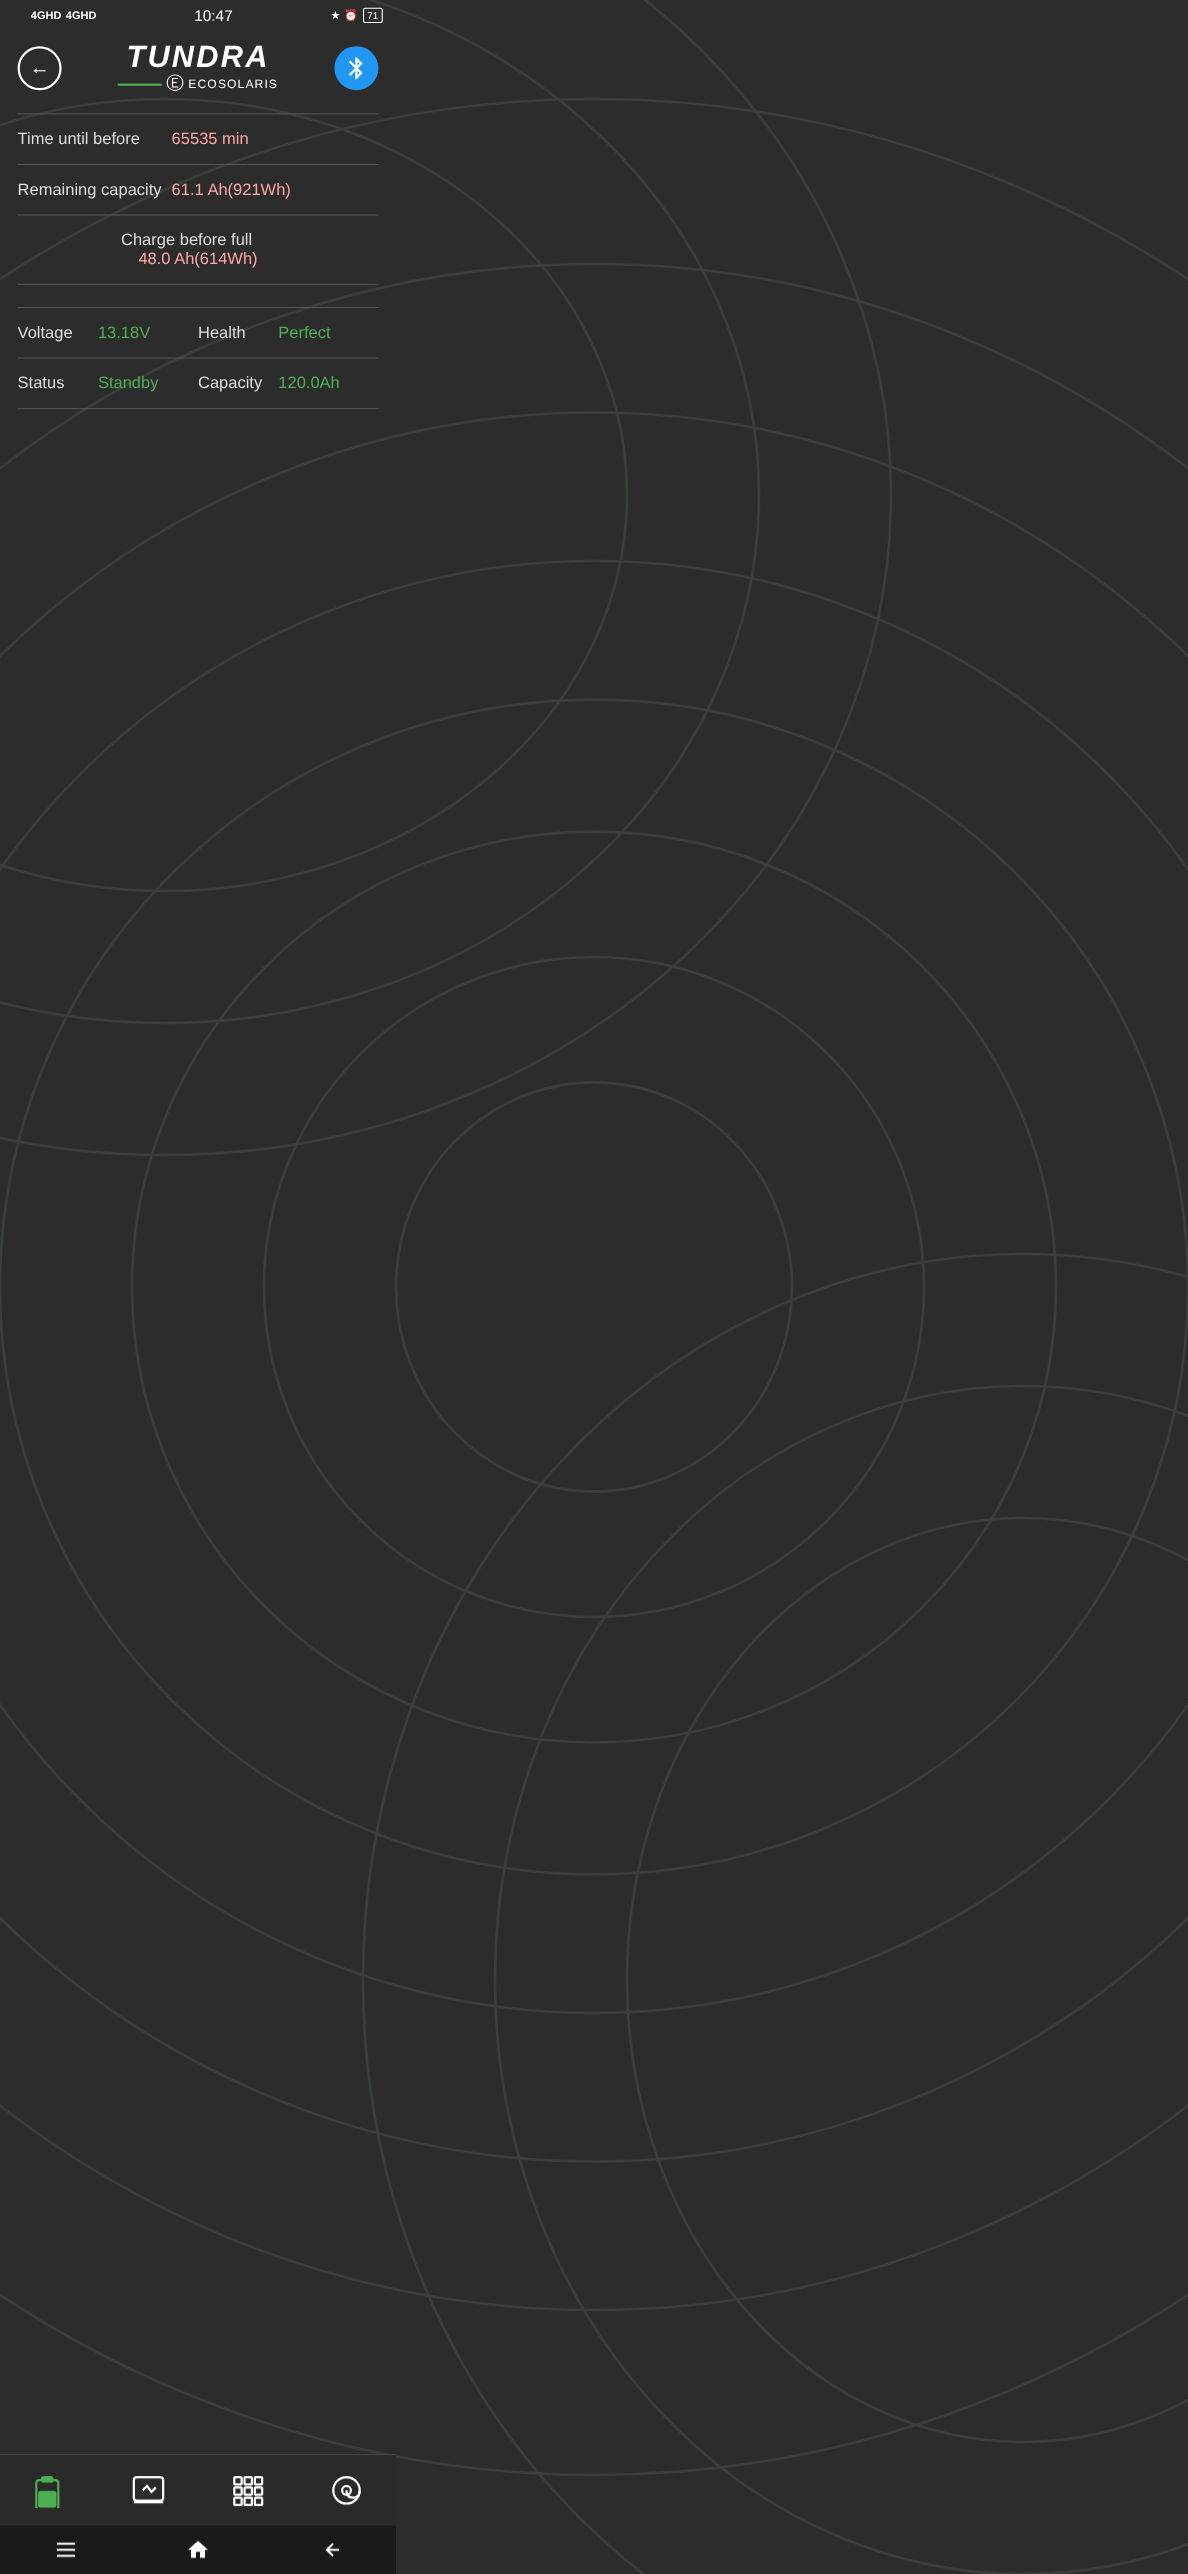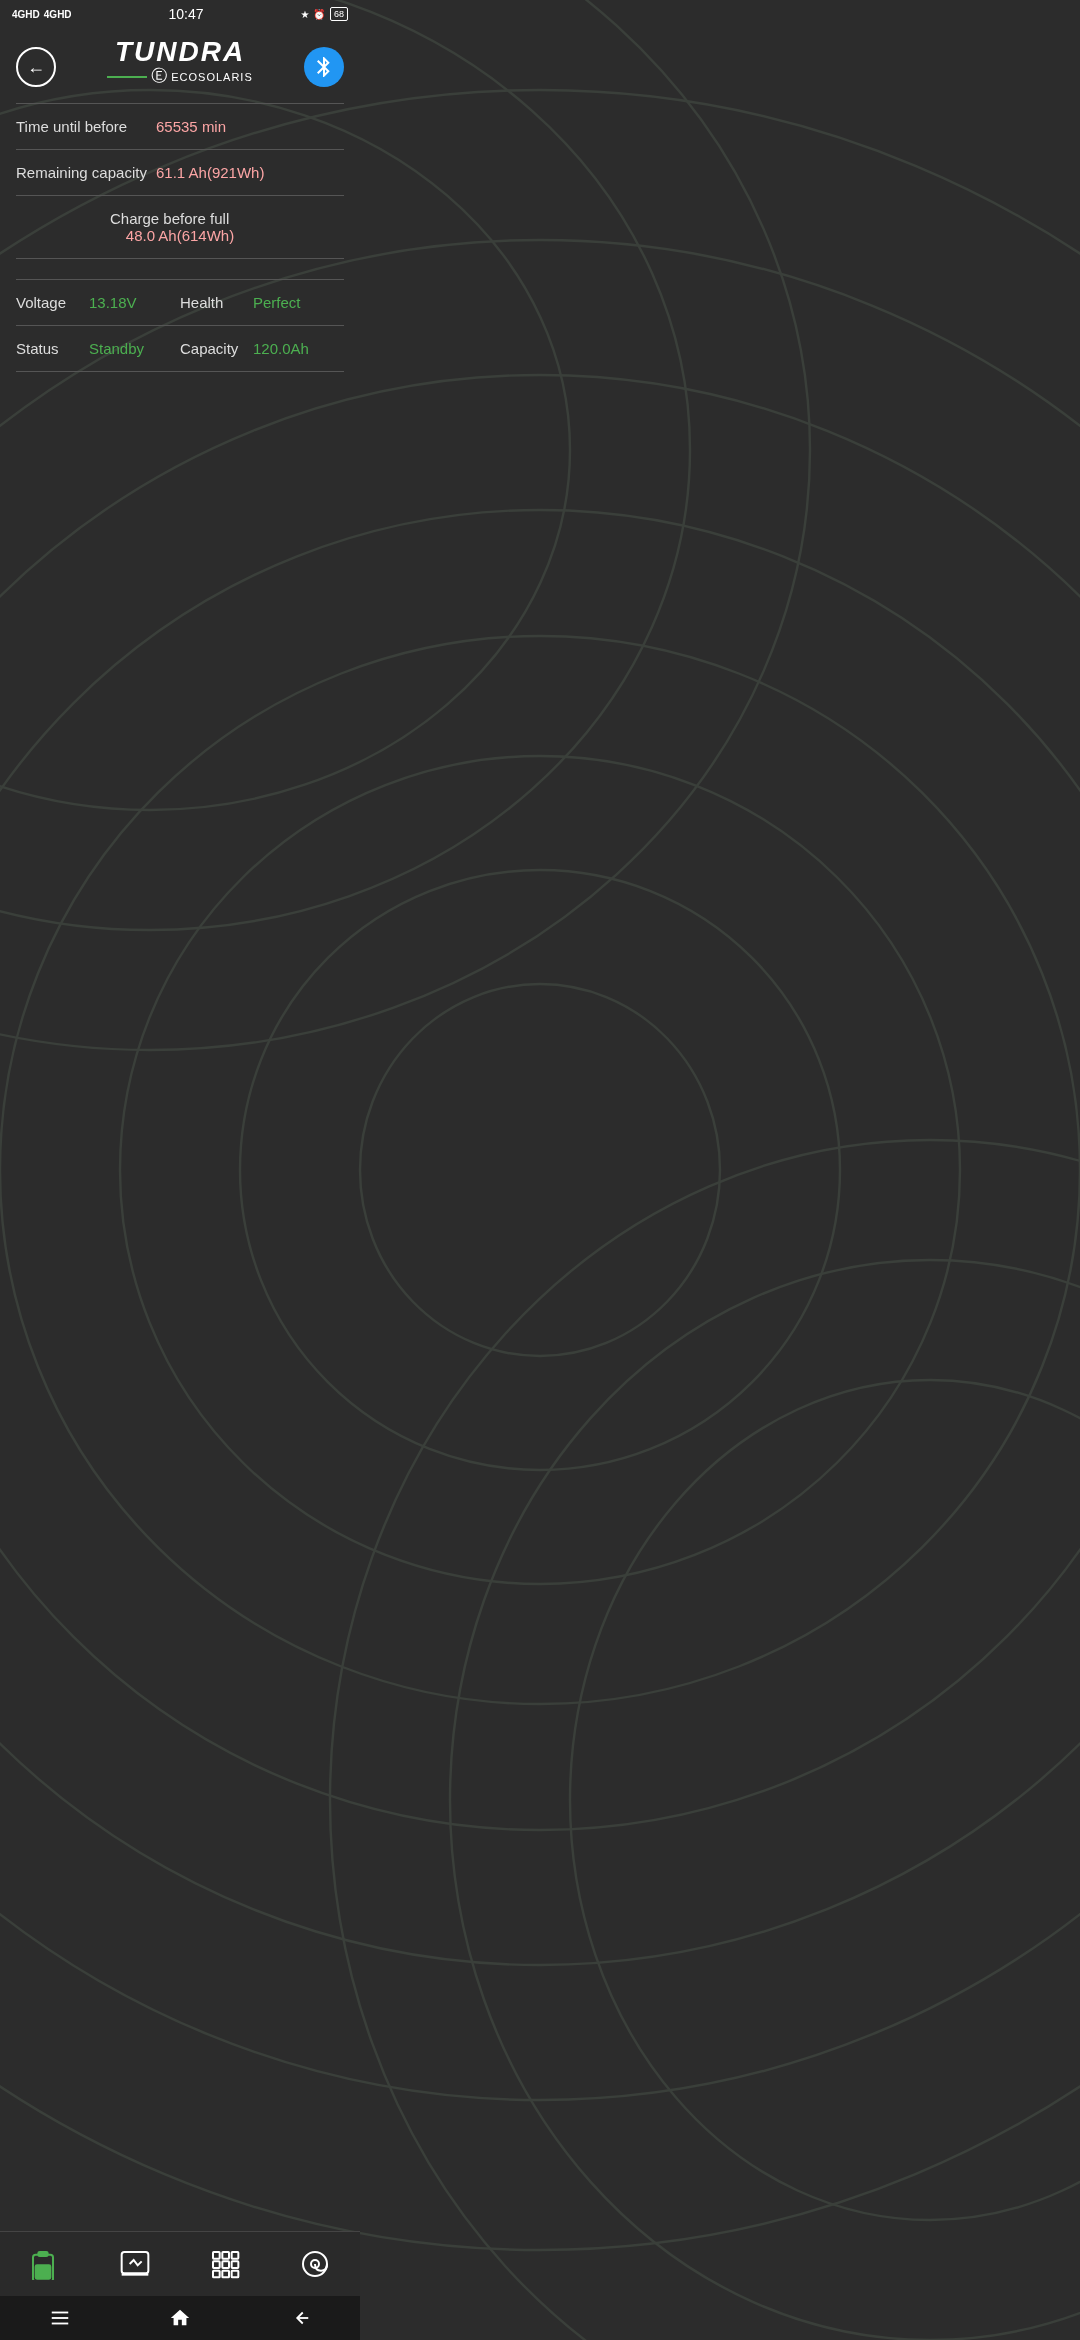--- a/index.html
+++ b/index.html
@@ -35,20 +35,21 @@
     }
 
     
     .status-bar {
       display: flex;
       justify-content: space-between;
       align-items: center;
       padding: 6px 12px;
       font-size: 11px;
       color: #fff;
+      margin-left: 16px;
     }
 
     .status-left {
       display: flex;
       gap: 4px;
       align-items: center;
       font-size: 10px;
       font-weight: bold;
     }
 
@@ -68,21 +69,21 @@
       border: 1px solid #fff;
       border-radius: 2px;
       padding: 1px 3px;
       font-size: 9px;
     }
 
     
     .header {
       display: flex;
       justify-content: space-between;
-      align-items: flex-end;
+      align-items: center;
       padding: 8px 16px 16px;
     }
 
     .back-btn {
       width: 40px;
       height: 40px;
       border: 2px solid #fff;
       border-radius: 50%;
       display: flex;
       align-items: center;
@@ -365,21 +366,21 @@
 
   <div class="status-bar">
     <div class="status-left">
       <span>4GHD</span>
       <span>4GHD</span>
     </div>
     <div class="status-center">10:47</div>
     <div class="status-right">
       <span>★</span>
       <span>⏰</span>
-      <span class="battery-status">68</span>
+      <span class="battery-status">71</span>
     </div>
   </div>
 
   <div class="header">
     <div class="back-btn"></div>
 
     <div class="logo-area">
       <div class="logo-title">TUNDRA</div>
       <div class="logo-subtitle">
         <div class="logo-line"></div>

